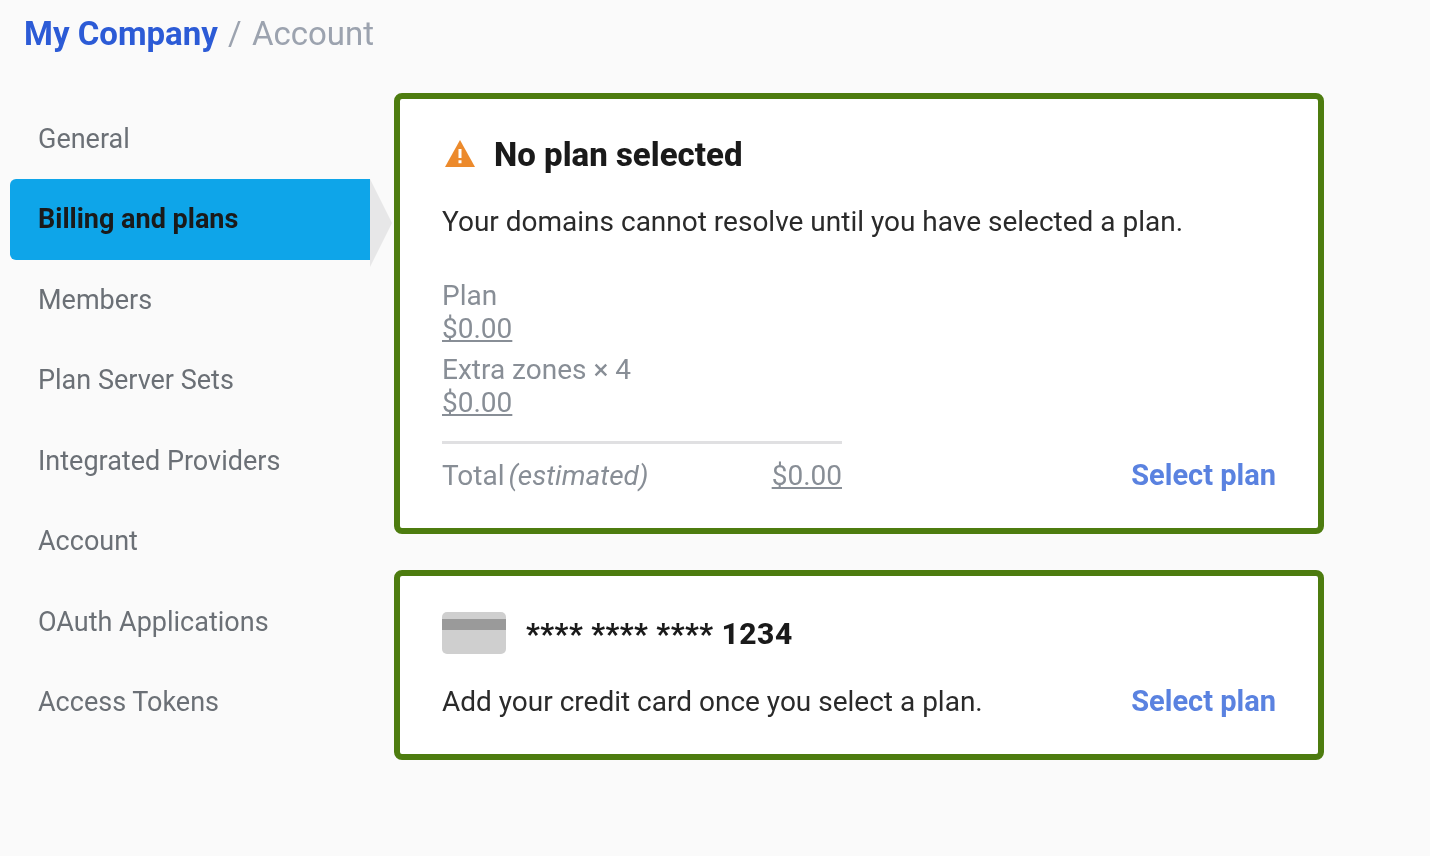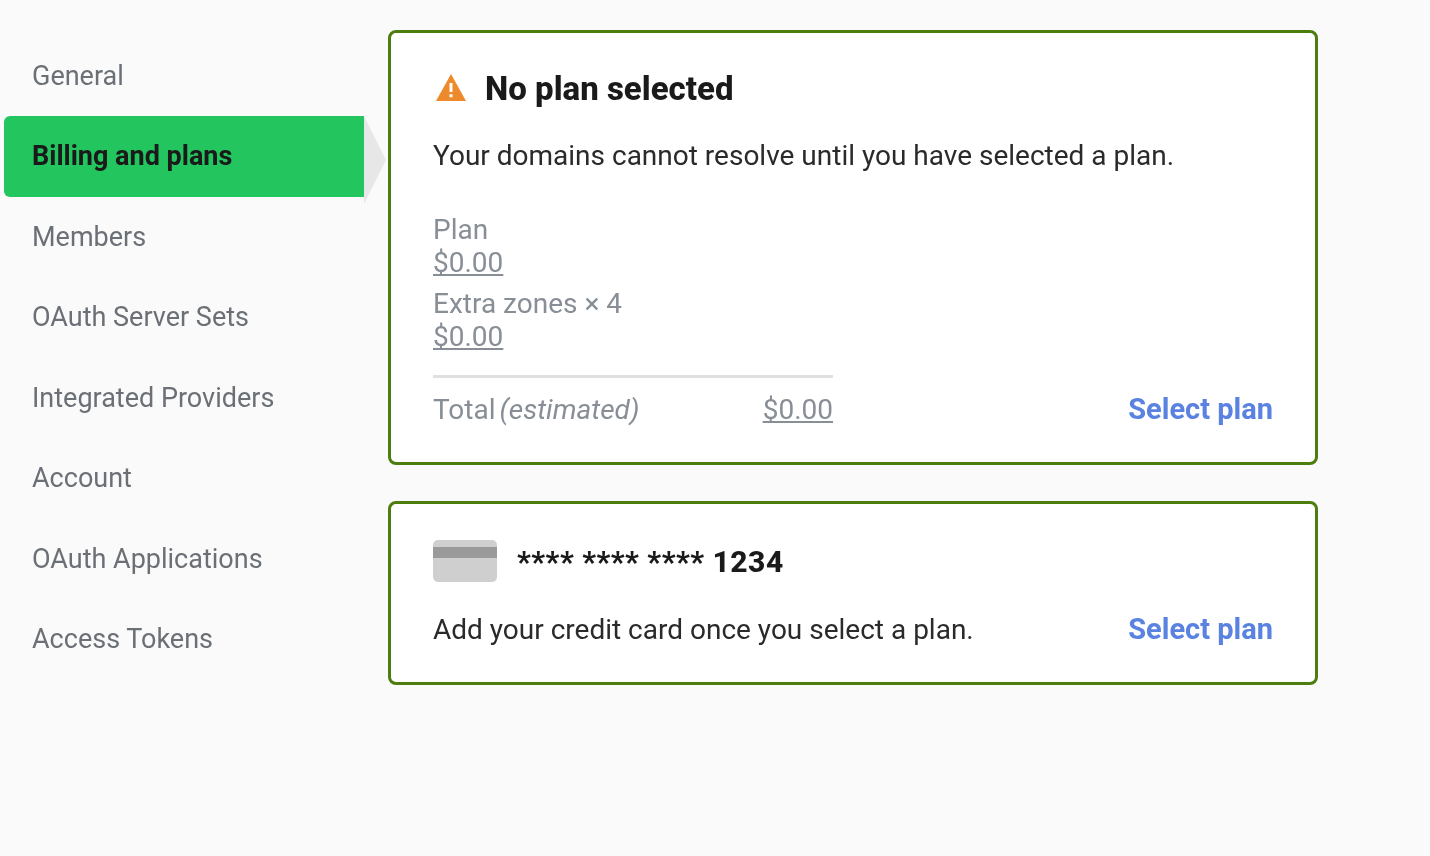--- a/index.html
+++ b/index.html
@@ -31,40 +31,40 @@
       color: #9ca3af;
       font-weight: 400;
       margin: 0 2px;
     }
     .breadcrumb-current {
       color: #9ca3af;
       font-weight: 400;
     }
     .content-area {
       display: flex;
-      padding: 30px 10px 0 4px;
+      padding: 30px 10px 0 10px;
       gap: 24px;
     }
     .sidebar {
       width: 360px;
       flex-shrink: 0;
       padding-top: 6px;
     }
     .sidebar-item {
       position: relative;
       display: block;
       padding: 22px 28px;
       font-size: 27px;
       color: #6b7076;
       font-weight: 400;
       cursor: pointer;
       line-height: 1.35;
     }
     .sidebar-item.active {
-      background: #22c55e;
+      background: #0ea5e9;
       color: #1a1a1a;
       font-weight: 700;
       border-radius: 6px 0 0 6px;
     }
     .sidebar-item.active::after {
       content: "";
       position: absolute;
       right: -22px;
       top: 0;
       width: 0;
@@ -72,21 +72,21 @@
       border-top: 44px solid transparent;
       border-bottom: 44px solid transparent;
       border-left: 22px solid #e7e7e8;
     }
     .main {
       flex: 1;
       max-width: 930px;
     }
     .card {
       background: #ffffff;
-      border: 3px solid #4d7c0f;
+      border: 6px solid #4d7c0f;
       border-radius: 8px;
       padding: 36px 42px;
       margin-bottom: 36px;
     }
     .card-header {
       display: flex;
       align-items: center;
       gap: 16px;
       margin-bottom: 26px;
     }
@@ -196,27 +196,32 @@
     }
     .cc-description {
       font-size: 28px;
       color: #2a2a2a;
     }
   </style>
 </head>
 <body>
 
 <div class="container">
+  <div class="breadcrumb">
+    <a class="breadcrumb-link">My Company</a>
+    <span class="breadcrumb-sep">/</span>
+    <span class="breadcrumb-current">Account</span>
+  </div>
 
   <div class="content-area">
     <nav class="sidebar">
       <div class="sidebar-item">General</div>
       <div class="sidebar-item active">Billing and plans</div>
       <div class="sidebar-item">Members</div>
-      <div class="sidebar-item">OAuth Server Sets</div>
+      <div class="sidebar-item">Plan Server Sets</div>
       <div class="sidebar-item">Integrated Providers</div>
       <div class="sidebar-item">Account</div>
       <div class="sidebar-item">OAuth Applications</div>
       <div class="sidebar-item">Access Tokens</div>
     </nav>
 
     <main class="main">
 
       <section class="card">
         <div class="card-header">

